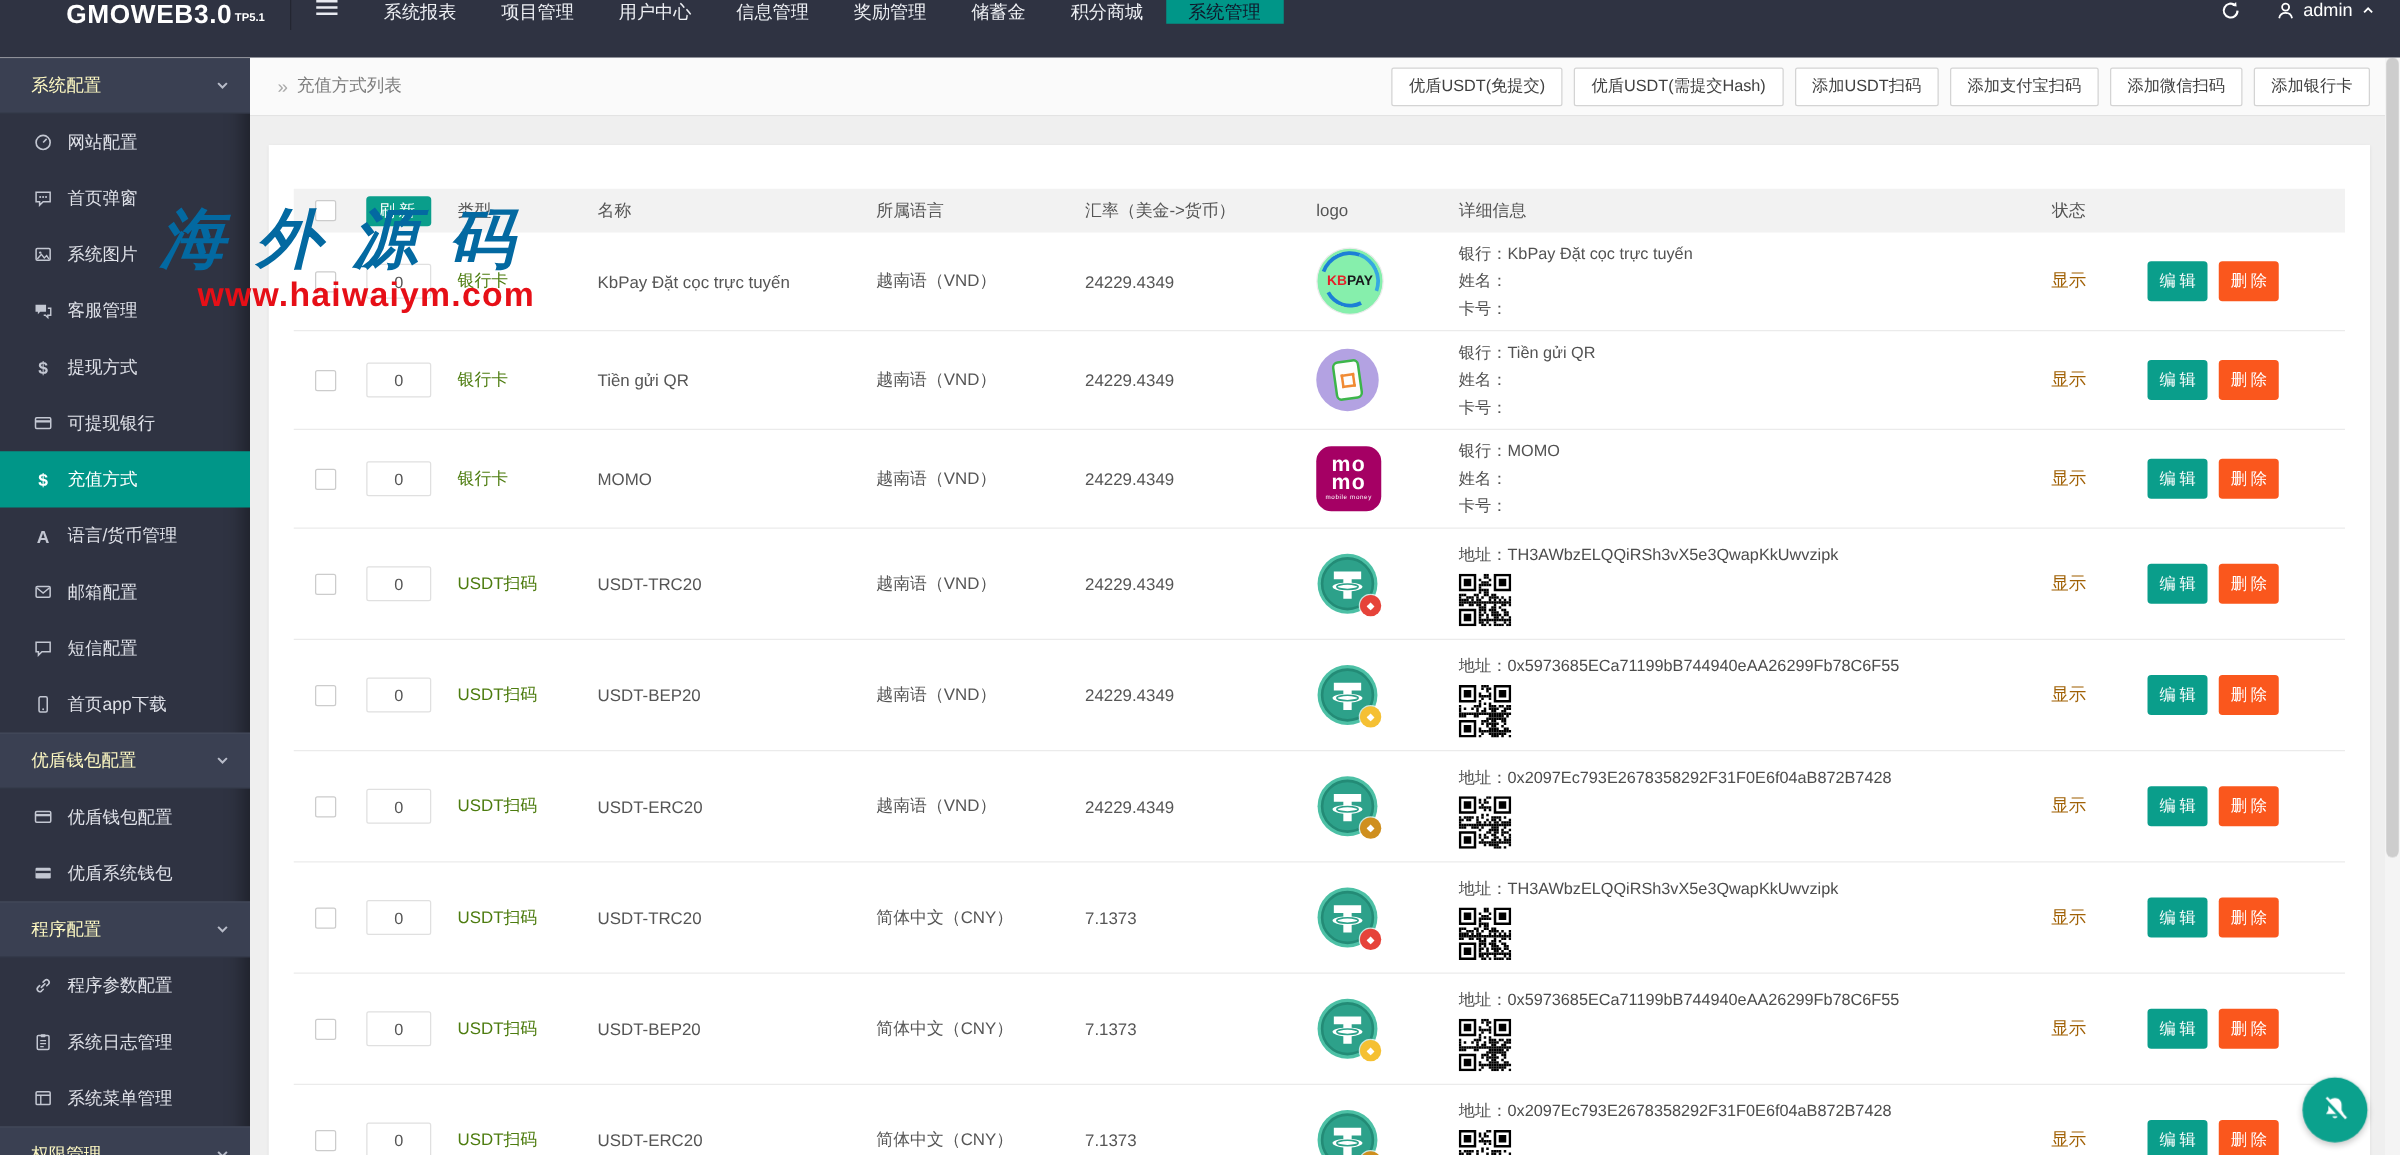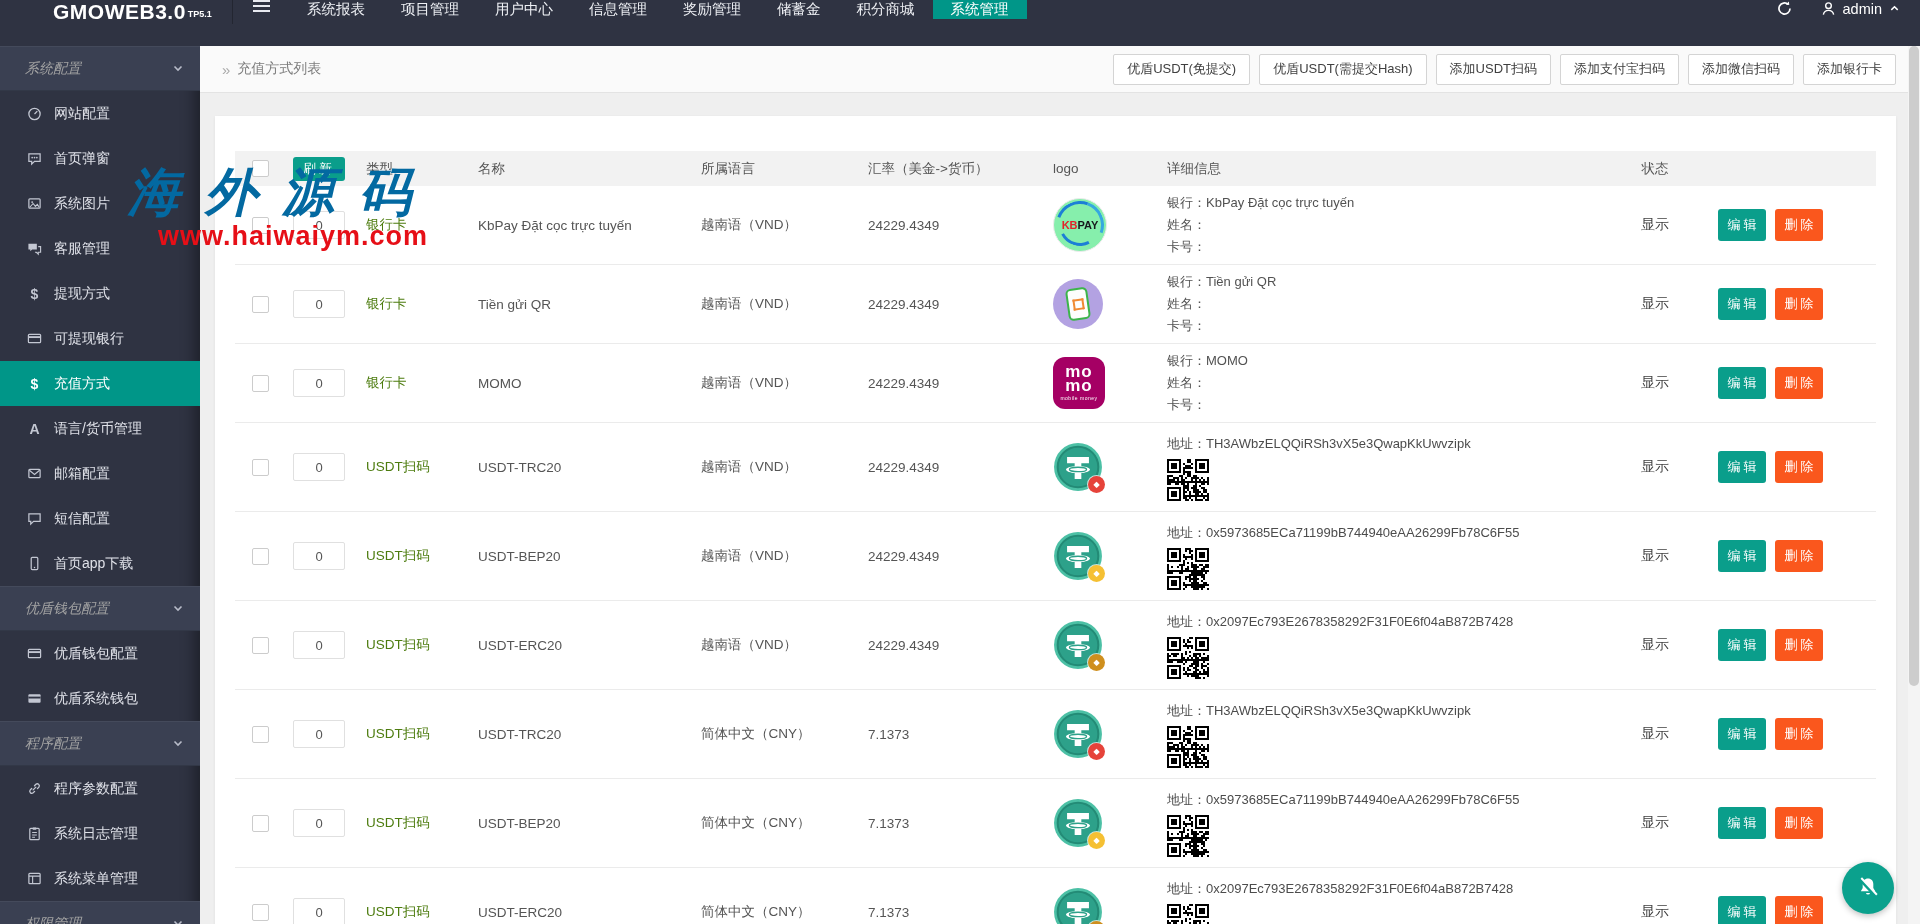--- a/index.html
+++ b/index.html
@@ -7,32 +7,32 @@
 
   
   .navbar { position:relative; z-index:30; height:46px; background:#2f3342; display:flex; align-items:flex-start; color:#fff;padding-left:33px; }
   .logo-box { width:200px; display:flex; align-items:center; padding-left:20px; border-right:1px solid rgba(0,0,0,.25); }
   .logo-text { font-size:21px; font-weight:bold; letter-spacing:.5px; }
   .logo-sup { font-size:9px; font-weight:bold; vertical-align:top; position:relative; top:2px; margin-left:2px; }
   .hamburger { width:56px; display:flex; flex-direction:column; gap:3px; justify-content:center; align-items:center; cursor:pointer; }
   .hamburger i { display:block; width:17px; height:2px; background:#e8eaf0; }
   .nav-tabs { display:flex; align-items:stretch; }
   .nav-tab { display:flex; align-items:center; padding:0 18px; font-size:14.5px; color:#eef0f4; cursor:pointer; }
-  .nav-tab.active { background:#009688; color:#ffffff; }
+  .nav-tab.active { background:#009688; color:#0f172a; }
   .nav-right { margin-left:auto; display:flex; align-items:center; gap:28px; padding-right:20px; }
   .nav-ic { display:flex; align-items:center; cursor:pointer; color:#fff; }
   .admin-box { display:flex; align-items:center; gap:7px; font-size:14.5px; cursor:pointer; }
 
   
   .sidebar { position:fixed; z-index:20; top:46px; left:0; bottom:0; width:200px; background:#2f3342; box-shadow:inset -14px 0 14px -8px rgba(0,0,0,.35); }
   .s-row { height:45px; display:flex; align-items:center; gap:10px; padding:0 16px 0 25px; font-size:14px; color:#dfe1e8; cursor:pointer; }
   .s-row .ic { width:19px; display:flex; justify-content:center; align-items:center; color:#c3c7d2; }
   .s-row .ic svg { width:15px; height:15px; }
   .txt-ic { font-weight:bold; font-size:14px; font-style:normal; }
-  .s-section { background:#3a4052; border-top:1px solid rgba(255,255,255,.05); border-bottom:1px solid rgba(0,0,0,.12); color:#a3a3a3;font-style:italic; }
+  .s-section { background:#3a4052; border-top:1px solid rgba(255,255,255,.05); border-bottom:1px solid rgba(0,0,0,.12); color:#fef9c3; }
   .s-section .chev { margin-left:auto; color:#b8bcc9; }
   .s-section .chev svg { width:12px; height:12px; }
   .s-row.active { background:#009688; color:#fff; }
   .s-row.active .ic { color:#fff; }
 
   
   .main { margin-left:200px; height:878px; }
   .crumb-bar { height:47px; background:#fafafa; border-bottom:1px solid #e3e3e3; display:flex; align-items:center; padding:0 24px 0 22px; }
   .crumb-prefix { color:#aaa; font-size:15px; margin-right:7px; }
   .crumb-title { color:#7d7d7d; font-size:14px; }
@@ -54,21 +54,21 @@
   .c-rate  { width:180px; padding-left:15px; }
   .c-logo  { width:130px; padding-left:20px; }
   .c-details { flex:1; padding-left:4px; }
   .c-status { width:110px; justify-content:center;font-family:Liberation Serif, serif; }
   .c-actions { width:166px; padding-left:8px; gap:9px; }
 
   .checkbox { width:17px; height:17px; background:#fff; border:1px solid #ccc; border-radius:2px; display:inline-block; cursor:pointer; }
   .refresh-btn { background:#0a9e8b; color:#fff; border:none; border-radius:3px; height:24px; padding:0 10px; font-size:13px; letter-spacing:3px; cursor:pointer; font-family:inherit; }
   .sort-input { width:52px; height:28px; border:1px solid #e0e0e0; border-radius:2px; text-align:center; font-size:13px; color:#555; outline:none; font-family:inherit; }
   .type-text { color:#4d7c0f; }
-  .show-link { color:#404040; font-size:14px; cursor:pointer; text-decoration:none; }
+  .show-link { color:#a16207; font-size:14px; cursor:pointer; text-decoration:none; }
   .btn { width:48px; height:32px; border:none; border-radius:3px; color:#fff; font-size:13px; letter-spacing:3px; text-indent:3px; cursor:pointer; font-family:inherit; padding:0; }
   .btn.edit { background:#0a9e8b; }
   .btn.del  { background:#fa571d; }
 
   .detail-lines { display:flex; flex-direction:column; justify-content:center; line-height:22px; font-size:13px; color:#525252; }
   .addr-line { font-size:13px; color:#4c4c4c; line-height:20px; }
   .qr { width:42px; height:42px; margin-top:5px; background:#fff; display:block; }
 
   
   .plogo { position:relative; display:flex; align-items:center; justify-content:center; }

